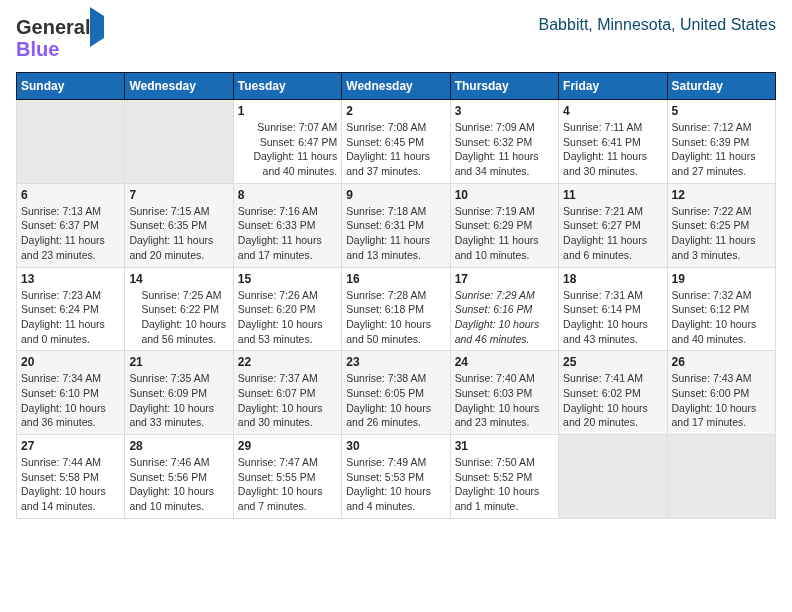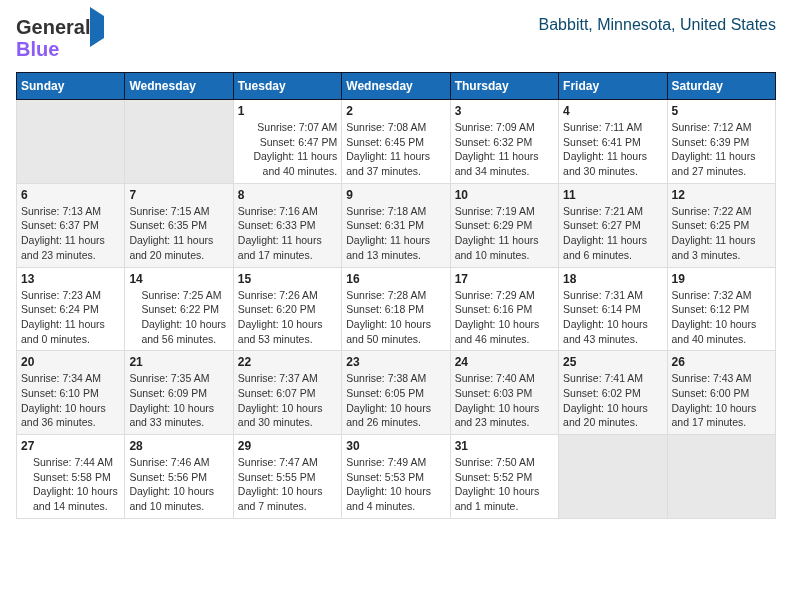--- a/index.html
+++ b/index.html
@@ -220,21 +220,21 @@
 Daylight: 10 hours and 53 minutes.</div>
         </td>
         <td>
           <div class="day-num">16</div>
           <div class="day-info" style="white-space: pre-line;">Sunrise: 7:28 AM
 Sunset: 6:18 PM
 Daylight: 10 hours and 50 minutes.</div>
         </td>
         <td>
           <div class="day-num">17</div>
-          <div class="day-info" style="white-space: pre-line;">Sunrise: 7:29 AM
+          <div class="day-info" style="white-space: pre-line; font-style: italic;">Sunrise: 7:29 AM
 Sunset: 6:16 PM
 Daylight: 10 hours and 46 minutes.</div>
         </td>
         <td>
           <div class="day-num">18</div>
           <div class="day-info" style="white-space: pre-line;">Sunrise: 7:31 AM
 Sunset: 6:14 PM
 Daylight: 10 hours and 43 minutes.</div>
         </td>
         <td>
@@ -284,21 +284,21 @@
         <td>
           <div class="day-num">26</div>
           <div class="day-info" style="white-space: pre-line;">Sunrise: 7:43 AM
 Sunset: 6:00 PM
 Daylight: 10 hours and 17 minutes.</div>
         </td>
       </tr>
       <tr>
         <td>
           <div class="day-num">27</div>
-          <div class="day-info" style="white-space: pre-line; margin-left: 12px;">Sunrise: 7:44 AM
+          <div class="day-info" style="white-space: pre-line;">Sunrise: 7:44 AM
 Sunset: 5:58 PM
 Daylight: 10 hours and 14 minutes.</div>
         </td>
         <td>
           <div class="day-num">28</div>
           <div class="day-info" style="white-space: pre-line;">Sunrise: 7:46 AM
 Sunset: 5:56 PM
 Daylight: 10 hours and 10 minutes.</div>
         </td>
         <td>

